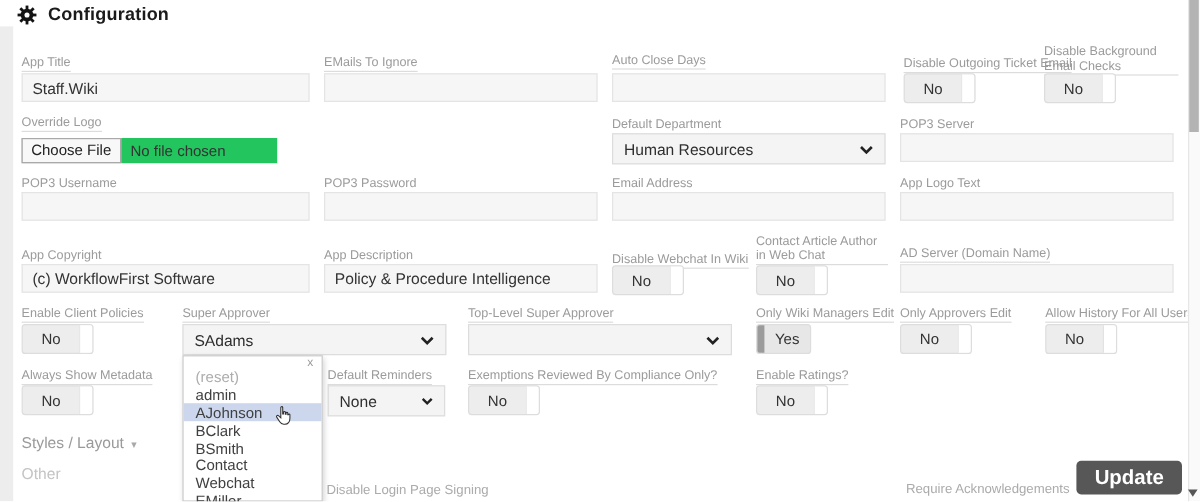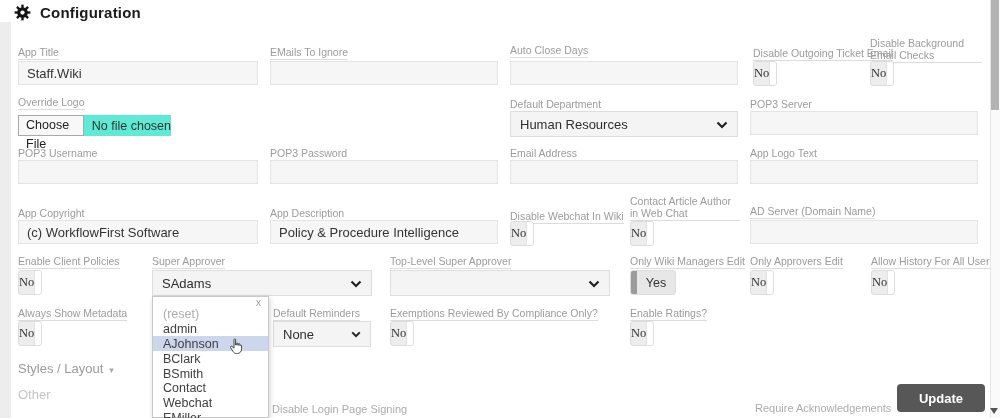--- a/index.html
+++ b/index.html
@@ -24,27 +24,27 @@
   .select {
     position:absolute; height:26px; background:#f4f4f4; border:1px solid #ddd; cursor:default;
   }
   .select .val { display:block; padding:5px 0 0 9px; font-size:13px; color:#2e2e2e; white-space:nowrap; }
   .select svg.chev { position:absolute; right:9px; top:9px; }
   .toggle {
     position:absolute; height:25px; border:1px solid #ddd; border-radius:3px;
     background:#ededed; display:flex; align-items:center; overflow:hidden; cursor:pointer;
   }
   .toggle .tval { font-size:12.5px; color:#333; }
-  .toggle.no { width:24px;font-family:Liberation Serif, serif; }
+  .toggle.no { width:60px; }
   .toggle.no .tval { flex:1; text-align:center; }
   .toggle.no .thumb { width:11px; height:25px; background:#ffffff; border-left:1px solid #e2e2e2; border-radius:0 2px 2px 0; }
   .toggle.yes { width:46px; background:#e7e7e7; }
   .toggle.yes .bar { width:6px; height:25px; background:#9b9b9b; border-radius:2px 0 0 2px; }
   .toggle.yes .tval { flex:1; text-align:center; }
-  .filewrap { position:absolute; left:18px; top:115px; width:153px; height:21px; background:#5eead4; display:flex; align-items:center; }
+  .filewrap { position:absolute; left:18px; top:115px; width:213px; height:21px; background:#22c55e; display:flex; align-items:center; }
   .filebtn {
     height:21px; padding:0 7px; background:#f8f8f8; border:1px solid #a9a9a9;
     font-size:12.5px; color:#222; line-height:19px; cursor:pointer;
   }
   .filestatus { font-size:12.5px; color:#333; margin-left:8px; white-space:nowrap; }
   .dropdown {
     position:absolute; left:152px; top:296px; width:117px; height:122px;
     background:#fff; border:1px solid #c9c9c9; box-shadow:1px 2px 5px rgba(0,0,0,.18); z-index:5;
   }
   .dd-close { position:absolute; top:1px; right:7px; font-size:10px; color:#9a9a9a; cursor:pointer; line-height:10px; }
@@ -52,21 +52,21 @@
   .dd-item { font-size:12.5px; color:#404040; padding:1px 0 1px 10px; height:14.9px; white-space:nowrap; cursor:pointer; position:relative; }
   .dd-item.muted { color:#adadad; }
   .dd-item.hl { background:#ccd7ee; }
   .cursor-hand { position:absolute; left:76px; top:2px; }
   .section-toggle { position:absolute; font-size:13px; color:#9a9a9a; white-space:nowrap; cursor:pointer; }
   .section-toggle .tri { font-size:9px; color:#a9a9a9; margin-left:6px; }
   .section-other { position:absolute; font-size:13px; color:#c4c4c4; white-space:nowrap; cursor:pointer; }
   .faint-lbl { position:absolute; font-size:11px; color:#ababab; white-space:nowrap; }
   .update-btn {
     position:absolute; left:897px; top:384px; width:88px; height:28px; background:#575757;
-    border:none; border-radius:4px; color:#fff; font-size:13px; font-weight:bold;
+    border:none; border-radius:4px; color:#fff; font-size:17px; font-weight:bold;
     font-family:"Liberation Sans", sans-serif; cursor:pointer;
   }
   .scrollbar { position:absolute; right:0; top:0; width:10px; height:418px; background:#fafafa; border-left:1px solid #e6e6e6; }
   .scroll-thumb { position:absolute; right:1px; top:0; width:8px; height:110px; background:#b3b3b3; cursor:grab; }
   .scroll-arrow { position:absolute; right:2px; top:408px; width:0; height:0; border-left:4px solid transparent; border-right:4px solid transparent; border-top:6px solid #555; }
 </style>
 </head>
 <body>
 
 <div id="screen">

